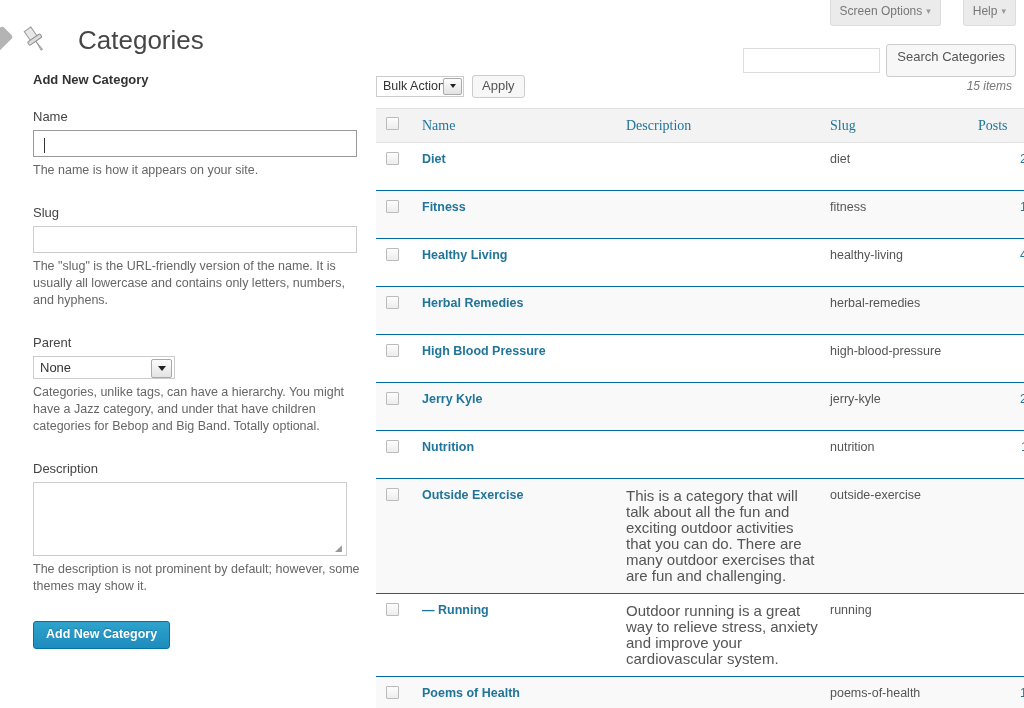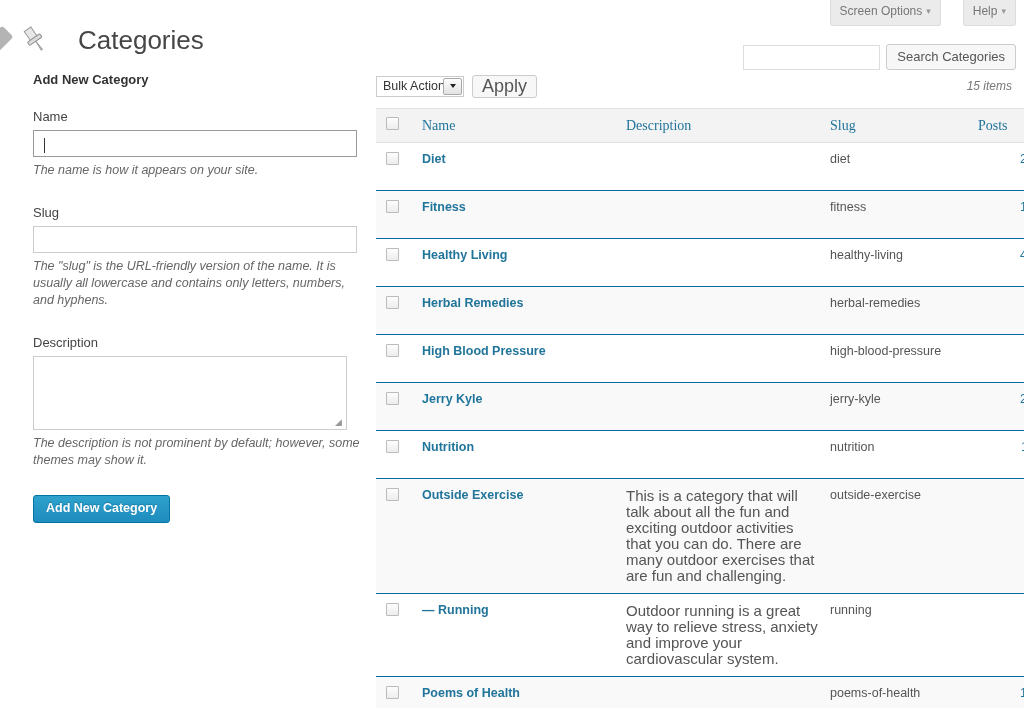--- a/index.html
+++ b/index.html
@@ -42,21 +42,21 @@
     box-sizing: content-box;
   }
   .search-btn {
     margin-left: 6px;
     background: #f7f7f7;
     border: 1px solid #ccc;
     border-radius: 3px;
     color: #555;
     font-size: 13px;
     font-family: "Liberation Sans", sans-serif;
-    padding: 4px 10px 5px 10px;
+    padding: 4px 10px 12px 10px;
     line-height: 15px;
     white-space: nowrap;
   }
 
   
   .page-head { position: absolute; left: 18px; top: 8px; display: flex; align-items: center; }
   .pin-icon { width: 34px; height: 34px; margin-right: 10px; }
   .page-title {
     font-size: 26px; font-weight: normal; color: #464646;
     line-height: 32px; margin: 16px;
@@ -80,21 +80,21 @@
     padding: 3px 5px; font-size: 13px; color: #333;
     font-family: "Liberation Sans", sans-serif;
     outline: none; box-sizing: content-box;
   }
   .text-input.focused { border-color: #999; }
   .caret {
     display: inline-block; width: 1px; height: 15px;
     background: #333; position: relative; left: 5px; top: 4px;
   }
   .field-hint {
-    font-style: italic; font-size: 12.5px; color: #666;
+    font-size: 12.5px; color: #666;
     line-height: 17px; margin: 5px 0 0 0; width: 330px;
   }
   .field-block { margin-bottom: 26px; }
   .select-box {
     position: relative; width: 140px; height: 21px;
     border: 1px solid #ccc; background: #fff;
     display: flex; align-items: center;
   }
   .select-val { padding-left: 6px; font-size: 13px; color: #333; }
   .select-arrow {
@@ -137,21 +137,21 @@
     position: relative; width: 86px; height: 19px;
     border: 1px solid #ccc; background: #fff;
     display: flex; align-items: center;
   }
   .bulk-select .select-val { font-size: 12.5px; }
   .bulk-select .select-arrow { width: 17px; height: 15px; right: 1px; top: 1px; }
   .bulk-select .select-arrow i { border-top-width: 4px; border-left-width: 3.5px; border-right-width: 3.5px; }
   .apply-btn {
     margin-left: 8px;
     background: #f7f7f7; border: 1px solid #ccc; border-radius: 3px;
-    color: #555; font-size: 18px; padding: 3px 9px 4px 9px;
+    color: #555; font-size: 13px; padding: 3px 9px 4px 9px;
     font-family: "Liberation Sans", sans-serif; line-height: 14px;
   }
   .items-count {
     margin-left: auto; font-style: italic; font-size: 12px; color: #777;
   }
 
   table.wp-list { width: 636px; border-collapse: collapse; margin-top: 8px; table-layout: fixed; }
   table.wp-list th {
     background: #f3f3f3;
     border-top: 1px solid #e1e1e1;
@@ -236,20 +236,30 @@
       <div class="text-input focused"><span class="caret"></span></div>
       <p class="field-hint">The name is how it appears on your site.</p>
     </div>
 
     <div class="field-block">
       <label class="field-label">Slug</label>
       <div class="text-input"></div>
       <p class="field-hint">The "slug" is the URL-friendly version of the name. It is usually all lowercase and contains only letters, numbers, and hyphens.</p>
     </div>
 
+    <div class="field-block">
+      <label class="field-label">Parent</label>
+      <div class="select-box">
+        <span class="select-val">None</span>
+        <span class="select-arrow">
+            <i></i>
+          </span>
+      </div>
+      <p class="field-hint">Categories, unlike tags, can have a hierarchy. You might have a Jazz category, and under that have children categories for Bebop and Big Band. Totally optional.</p>
+    </div>
 
     <div class="field-block">
       <label class="field-label">Description</label>
       <div class="textarea-box">
         <span class="ta-grip">◢</span>
       </div>
       <p class="field-hint">The description is not prominent by default; however, some themes may show it.</p>
     </div>
 
     <button class="primary-btn">Add New Category</button>

